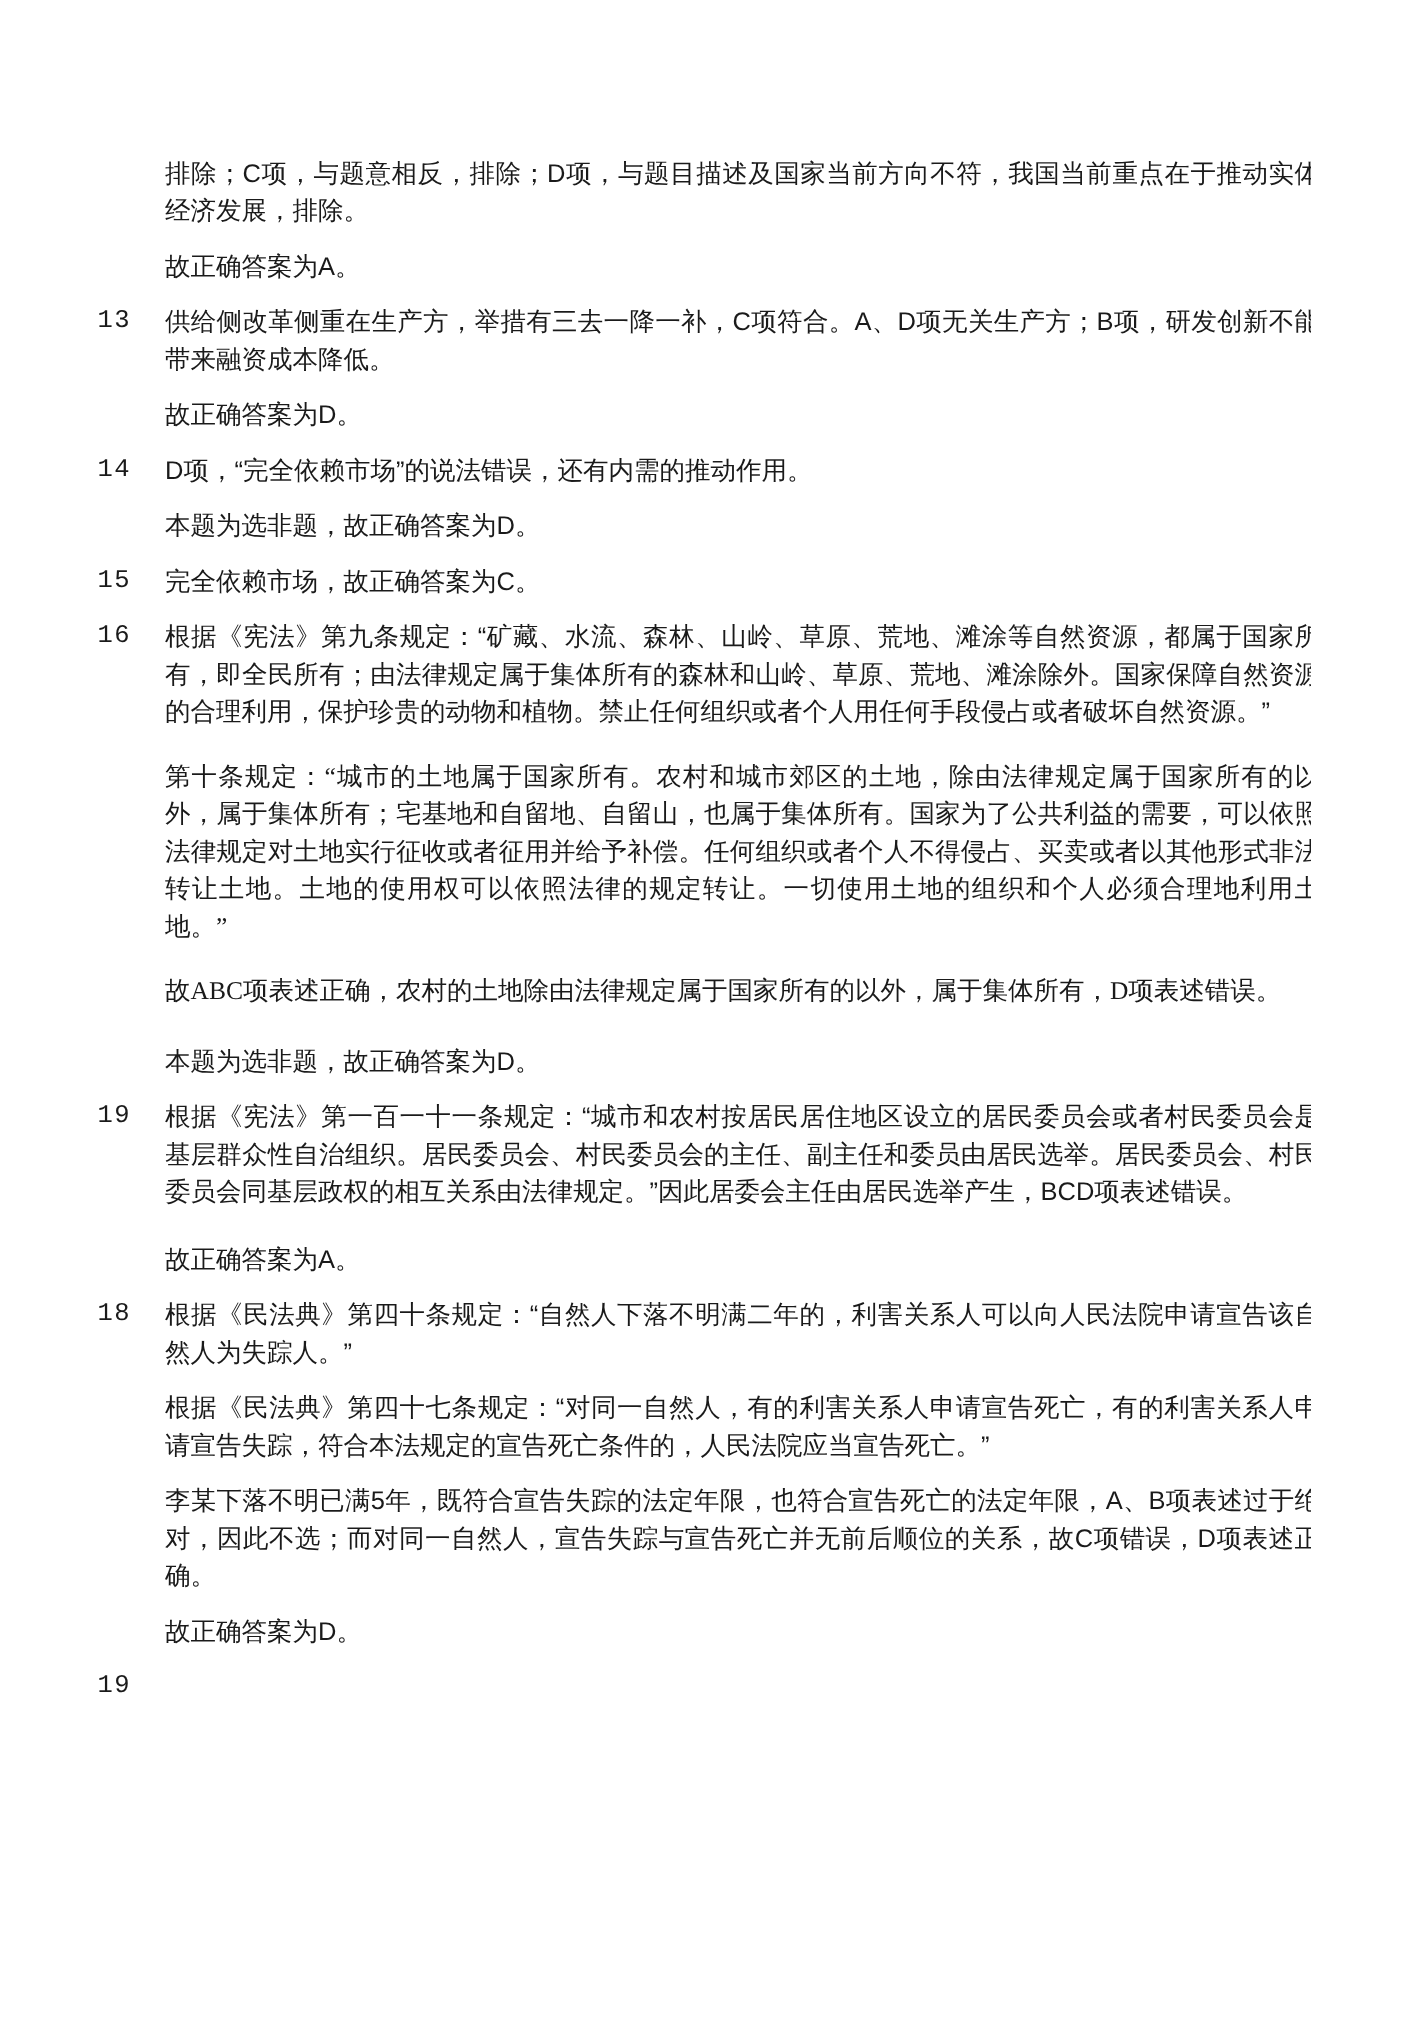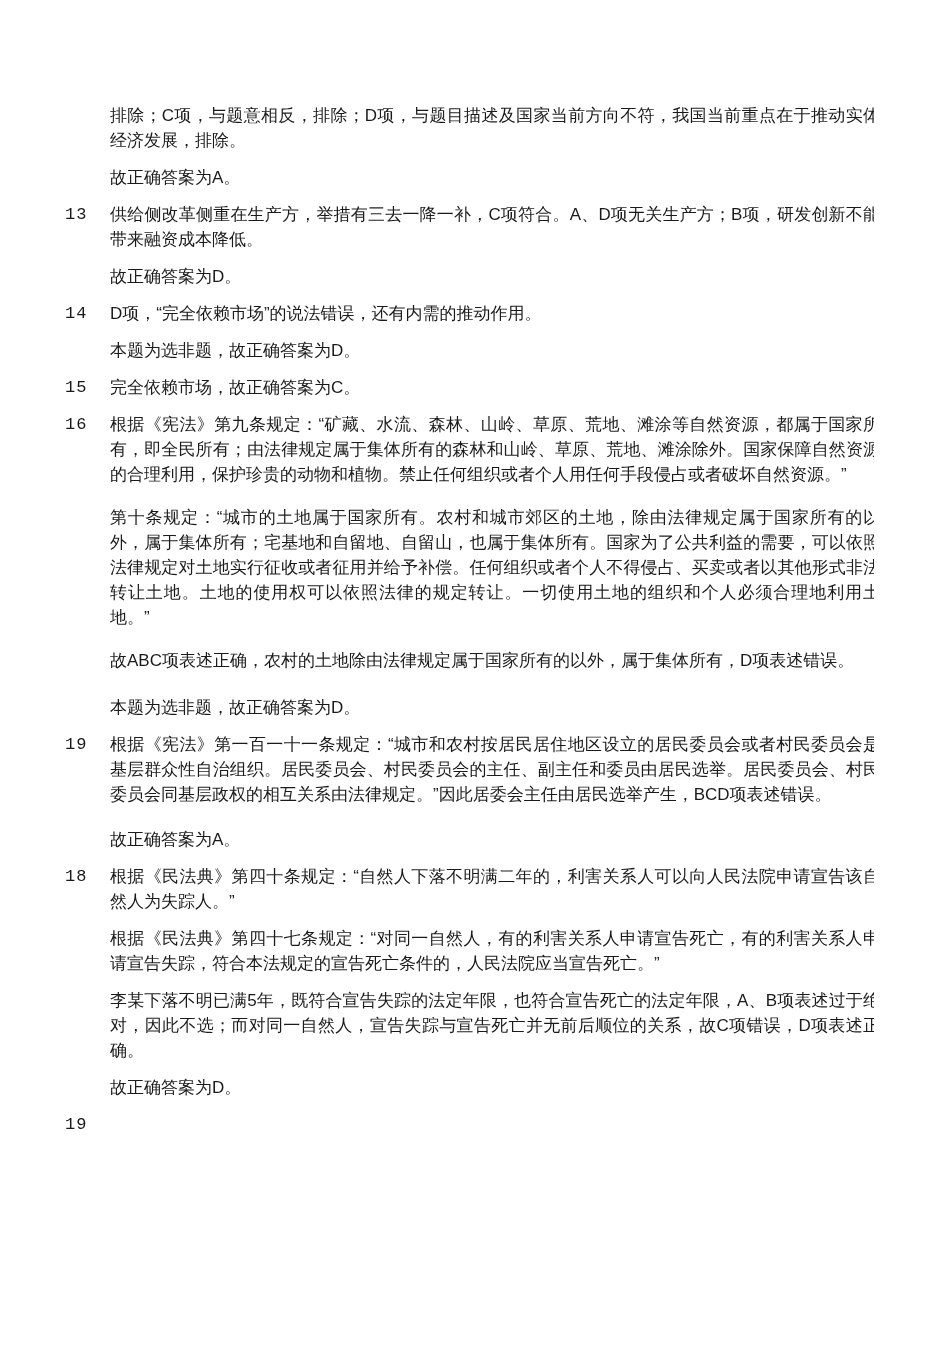--- a/index.html
+++ b/index.html
@@ -37,21 +37,21 @@
   }
   .para {
     margin: 0 0 12px 0;
     font-size: 17px;
     line-height: 25px;
     color: #1a1a1a;
     text-align: justify;
     text-justify: inter-ideograph;
     word-break: break-all;
   }
-  .gap-sm { margin-top: 18px; }
+  .gap-sm { margin-top: 18px; font-family: Liberation Serif, serif; }
   .gap-md { margin-top: 20px; }
   .gap-lg { margin-top: 22px; }
 </style>
 </head>
 <body style="background: rgb(255, 255, 255);">
 
 <div class="page" style="background: rgb(255, 255, 255); color: rgb(26, 26, 26);">
   <div class="content" id="answer-list">
       <div class="item">
         <div class="num"></div>

